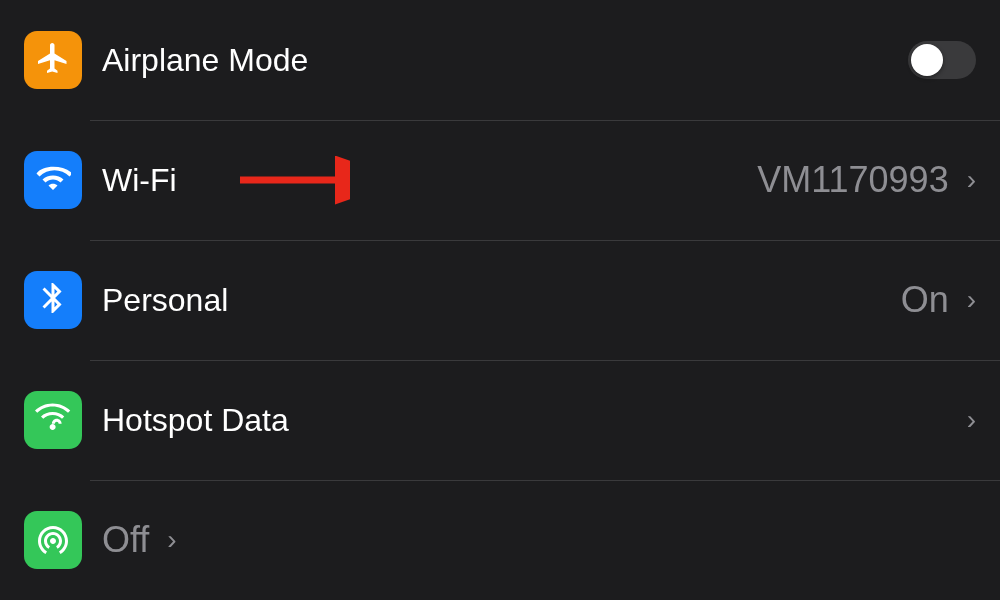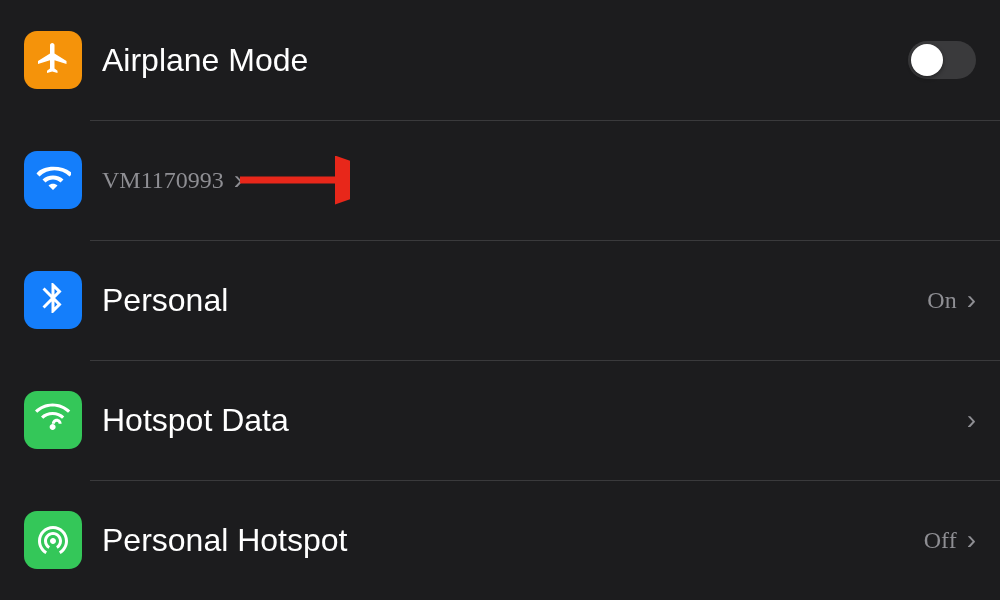--- a/index.html
+++ b/index.html
@@ -70,24 +70,23 @@
     }
 
     .row-label {
       font-size: 32px;
       font-weight: 400;
       color: #ffffff;
       flex: 1;
     }
 
     .row-value {
-      font-size: 24px;
+      font-size: 36px;
       color: #8e8e93;
-      margin-right: 10px;
-      font-family: Liberation Serif, serif;
+      margin-right: 18px;
     }
 
     .chevron {
       font-size: 28px;
       color: #8e8e93;
       font-weight: 300;
     }
 
     
     .toggle-switch {
@@ -159,20 +158,21 @@
   </div>
 
   <div class="settings-row row-wifi">
     <div class="icon-wrapper icon-blue">
       <span class="wifi-icon">
         <svg viewBox="0 0 24 24" xmlns="http://www.w3.org/2000/svg">
           <path d="M1 9l2 2c5.523-5.523 14.477-5.523 20 0l2-2C19.013 3.013 4.987 3.013 1 9zm8 8l3 3 3-3c-1.657-1.657-4.343-1.657-6 0zm-4-4l2 2c2.761-2.761 7.239-2.761 10 0l2-2C15.515 9.515 8.485 9.515 5 13z"></path>
         </svg>
       </span>
     </div>
+    <span class="row-label">Wi-Fi</span>
 
     <svg class="red-arrow" viewBox="0 0 120 60" xmlns="http://www.w3.org/2000/svg">
       <defs>
         <marker id="arrowhead" markerWidth="10" markerHeight="7" refX="0" refY="3.5" orient="auto">
           <polygon points="0 0, 10 3.5, 0 7" fill="#e8271a"></polygon>
         </marker>
       </defs>
       <line x1="110" y1="30" x2="15" y2="30" stroke="#e8271a" stroke-width="7" marker-end="url(#arrowhead)"></line>
     </svg>
 
@@ -206,18 +206,17 @@
   </div>
 
   <div class="settings-row">
     <div class="icon-wrapper icon-green">
       <span class="hotspot-icon">
         <svg viewBox="0 0 24 24" xmlns="http://www.w3.org/2000/svg">
           <path d="M12 12c-1.1 0-2 .9-2 2s.9 2 2 2 2-.9 2-2-.9-2-2-2zm6 2c0-3.31-2.69-6-6-6s-6 2.69-6 6c0 2.22 1.21 4.15 3 5.19l1-1.74C8.78 16.73 8 15.46 8 14c0-2.21 1.79-4 4-4s4 1.79 4 4c0 1.46-.78 2.73-1.94 3.45l1 1.74C16.79 18.15 18 16.22 18 14zm-6-10C6.48 4 2 8.48 2 14c0 3.7 2.01 6.92 4.99 8.65l1-1.73C5.61 19.53 4 16.96 4 14c0-4.42 3.58-8 8-8s8 3.58 8 8c0 2.96-1.61 5.53-4 6.92l1 1.73C19.99 20.92 22 17.7 22 14c0-5.52-4.48-10-10-10z"></path>
         </svg>
       </span>
     </div>
-    <span class="row-label">Personal Hotspot</span>
     <span class="row-value">Off</span>
     <span class="chevron">›</span>
   </div>
 
 </div>
 
 </body></html>

